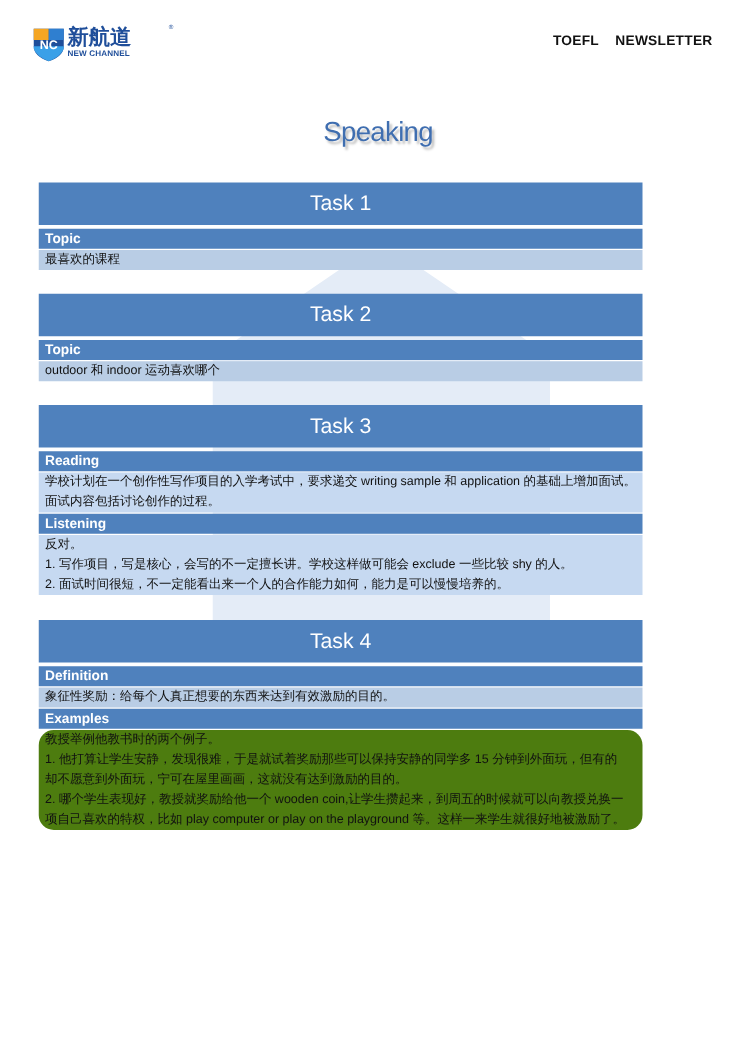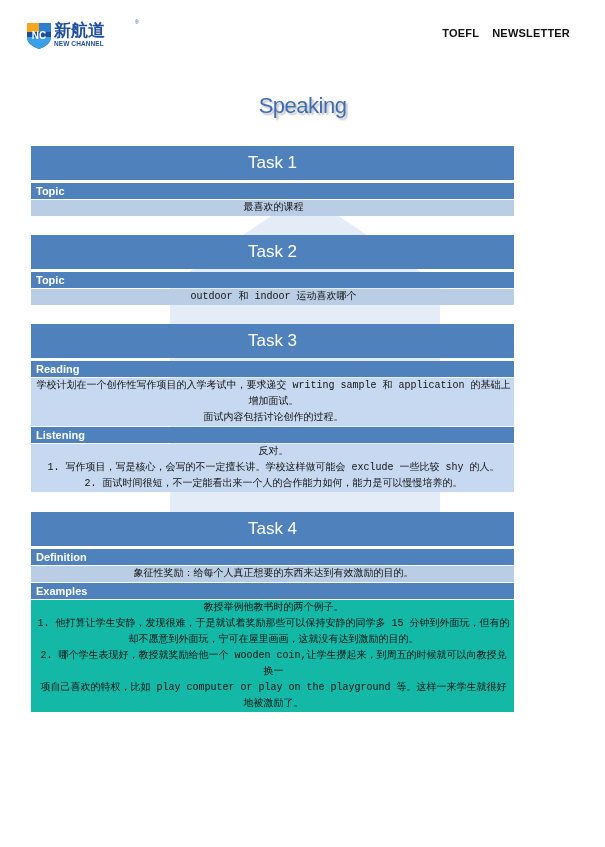--- a/index.html
+++ b/index.html
@@ -16,23 +16,23 @@
 
   .newsletter { position: absolute; right: 35px; top: 27px; font-size: 11px; font-weight: bold; color: #111; word-spacing: 10px; letter-spacing: 0.2px; }
 
   .page-title { position: absolute; left: 0; width: 605px; top: 93px; text-align: center; font-size: 22px; color: #3f6eb0; text-shadow: 2px 2px 2px #bcbcbc; letter-spacing: -0.5px; }
 
   .watermark { position: absolute; left: 170px; top: 210px; width: 270px; height: 310px; opacity: 1; }
 
   .content { position: absolute; left: 31px; top: 146px; width: 483px; }
   .task-bar { height: 34px; background: #4f81bd; color: #ffffff; text-align: center; font-size: 17px; line-height: 34px; margin-bottom: 3px; }
   .sec-head { height: 16px; background: #4f81bd; color: #ffffff; font-size: 11px; font-weight: bold; line-height: 16px; padding-left: 5px; margin-bottom: 1px; }
-  .sec-body { background: #b9cde5; font-family: Liberation Mono, monospace; font-size: 10px; line-height: 16px; padding-left: 5px; padding-right: 3px; color: #111; margin-bottom: 1px; text-align: center; }
+  .sec-body { background: #b9cde5; font-family: Liberation Sans, sans-serif; font-size: 10px; line-height: 16px; padding-left: 5px; padding-right: 3px; color: #111; margin-bottom: 1px; }
   .sec-body.light { background: #c6d9f1; }
-  .sec-body.mid { background: #14b8a6; }
+  .sec-body.mid { background: #4d7c0f; border-radius: 12px; }
   .sec-body .p { display: block; }
   .gap { height: 18px; }
 </style>
 </head>
 <body>
 
 <div class="header">
   <div class="logo">
     <div class="logo-shield">
       <svg width="30" height="30" viewBox="0 0 30 30">

